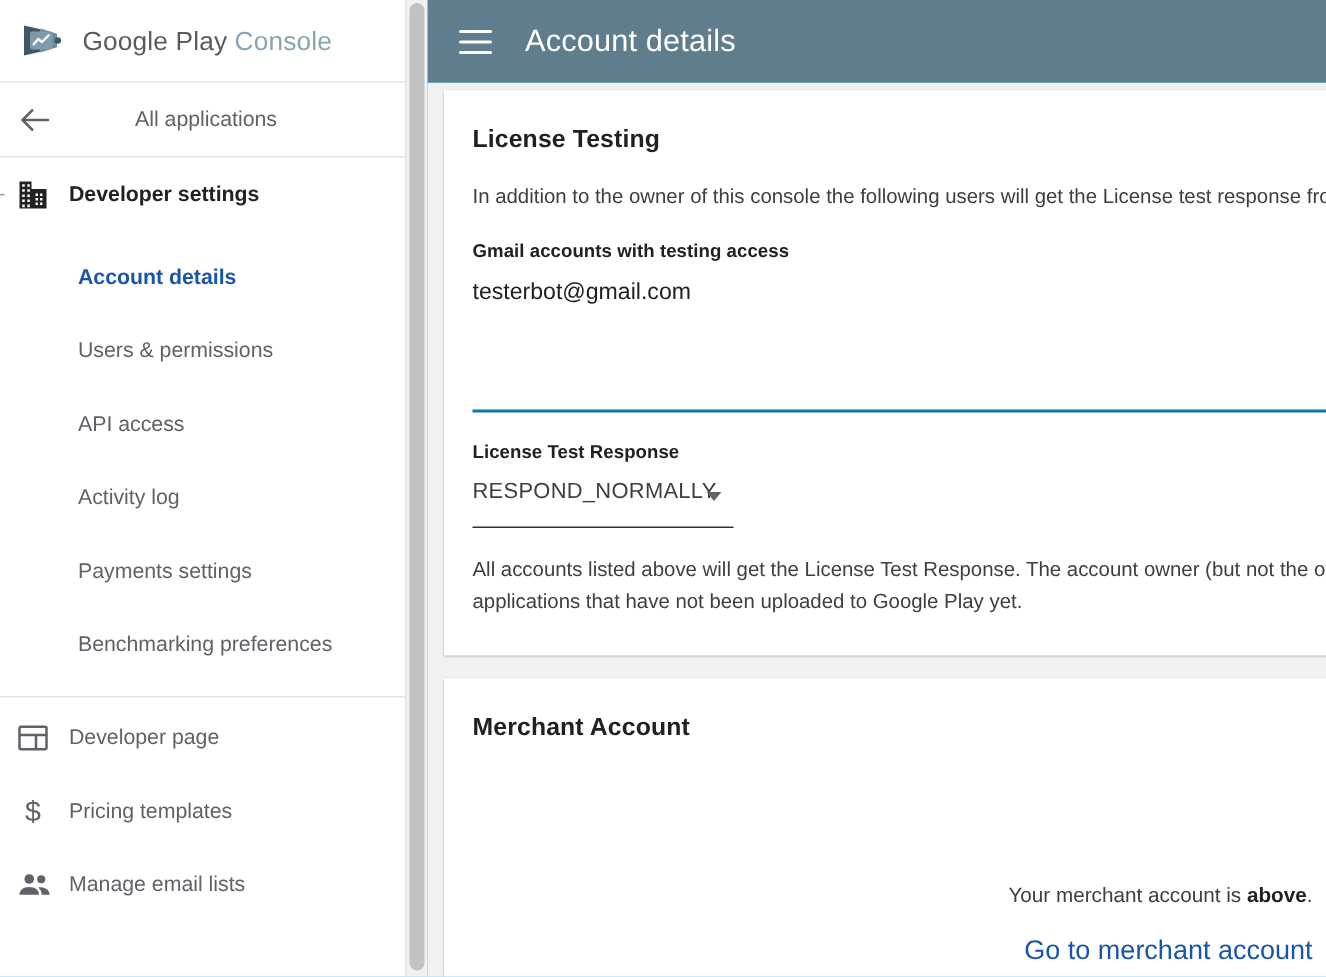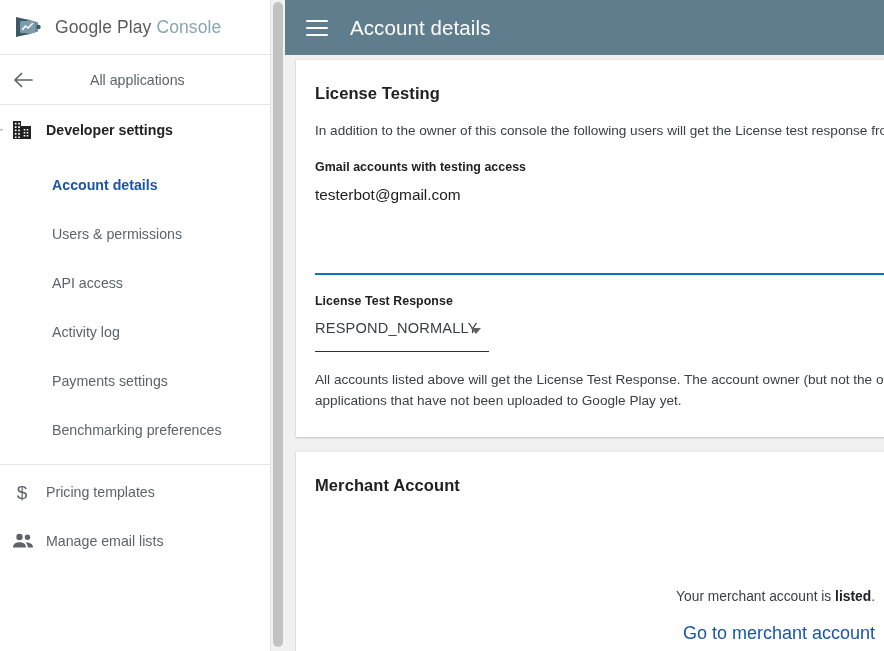--- a/index.html
+++ b/index.html
@@ -240,20 +240,30 @@
         <span class="sub-lbl">Payments settings</span>
       </div>
       <div class="sub-row">
         <span class="sub-lbl">Benchmarking preferences</span>
       </div>
     </div>
 
     <div class="lower-list">
       <div class="nav-row">
         <span class="nav-ico">
+          <svg width="20" height="18" viewBox="0 0 20 18">
+            <rect x="1" y="1.5" width="18" height="15" rx="1" fill="none" stroke="#5f6368" stroke-width="1.7"></rect>
+            <line x1="1" y1="7" x2="19" y2="7" stroke="#5f6368" stroke-width="1.7"></line>
+            <line x1="12" y1="7" x2="12" y2="16.5" stroke="#5f6368" stroke-width="1.7"></line>
+          </svg>
+        </span>
+        <span class="nav-lbl">Developer page</span>
+      </div>
+      <div class="nav-row">
+        <span class="nav-ico">
           <svg width="20" height="22" viewBox="0 0 20 22">
             <text x="10" y="17.5" font-family="Liberation Sans, sans-serif" font-size="19" fill="#5f6368" text-anchor="middle">$</text>
           </svg>
         </span>
         <span class="nav-lbl">Pricing templates</span>
       </div>
       <div class="nav-row">
         <span class="nav-ico">
           <svg width="22" height="16" viewBox="0 0 22 16">
             <circle cx="7.5" cy="4" r="3.2" fill="#5f6368"></circle>
@@ -305,21 +315,21 @@
 
         <div class="para wrap">All accounts listed above will get the License Test Response. The account owner (but not the other applications that have not been uploaded to Google Play yet.</div>
       </div>
     </div>
 
     <div class="card" id="card-merchant">
       <div class="card-title">Merchant Account</div>
       <div class="card-body" style="padding-top:94px;">
         <div style="width:560px; text-align:right;">
           <div class="merchant-status">
-            <span>Your merchant account is </span><b>listed</b><span>.</span>
+            <span>Your merchant account is </span><b>above</b><span>.</span>
           </div>
           <a class="merchant-link">Go to merchant account</a>
         </div>
       </div>
     </div>
 
   </div>
 </div>
 
 </body></html>

